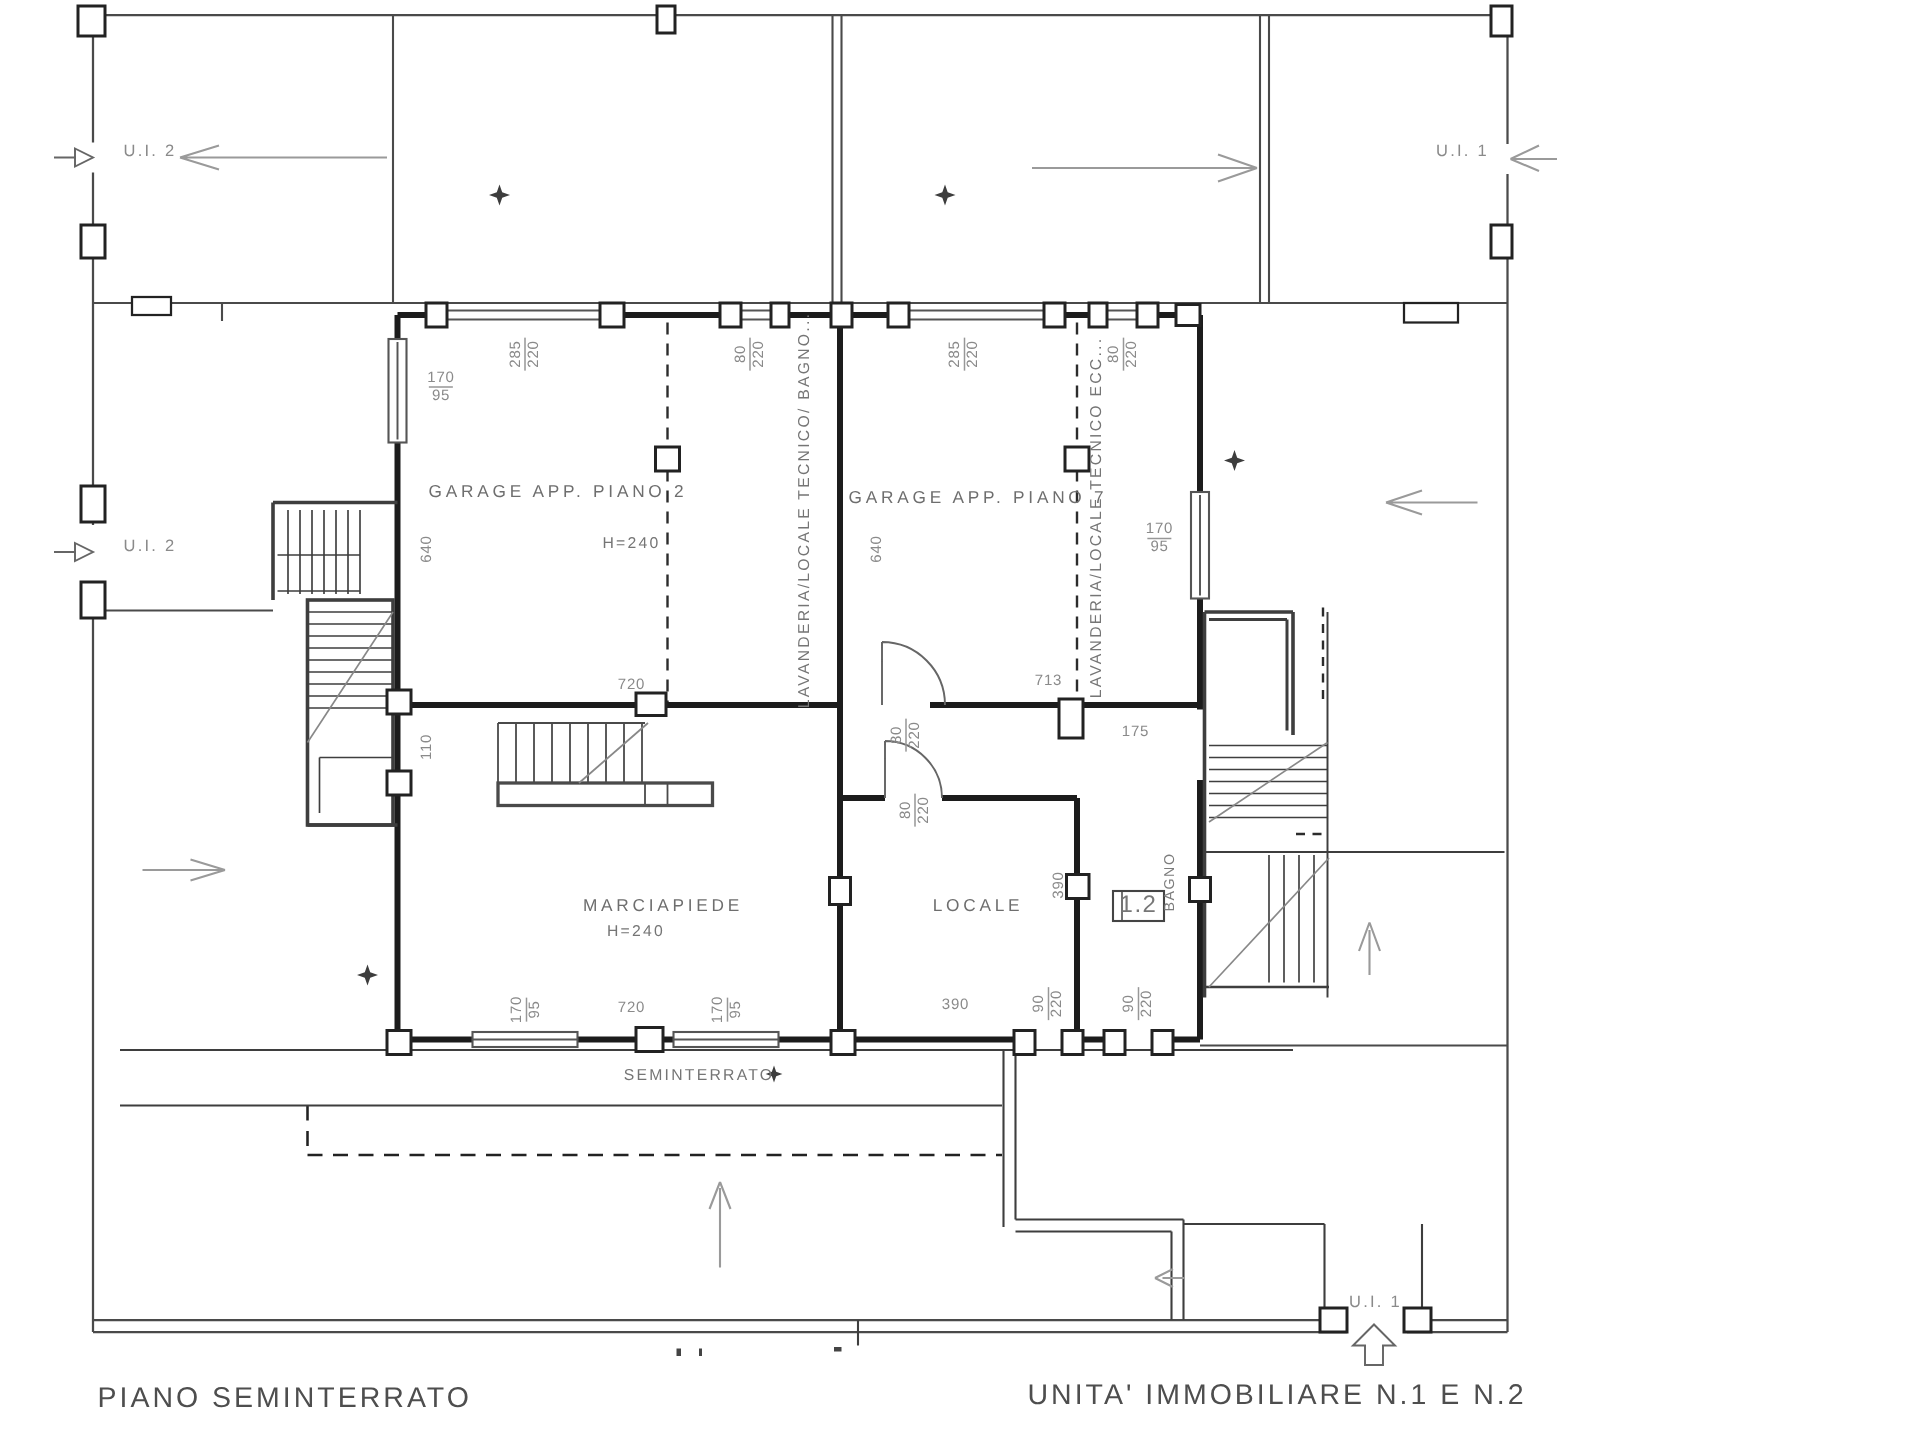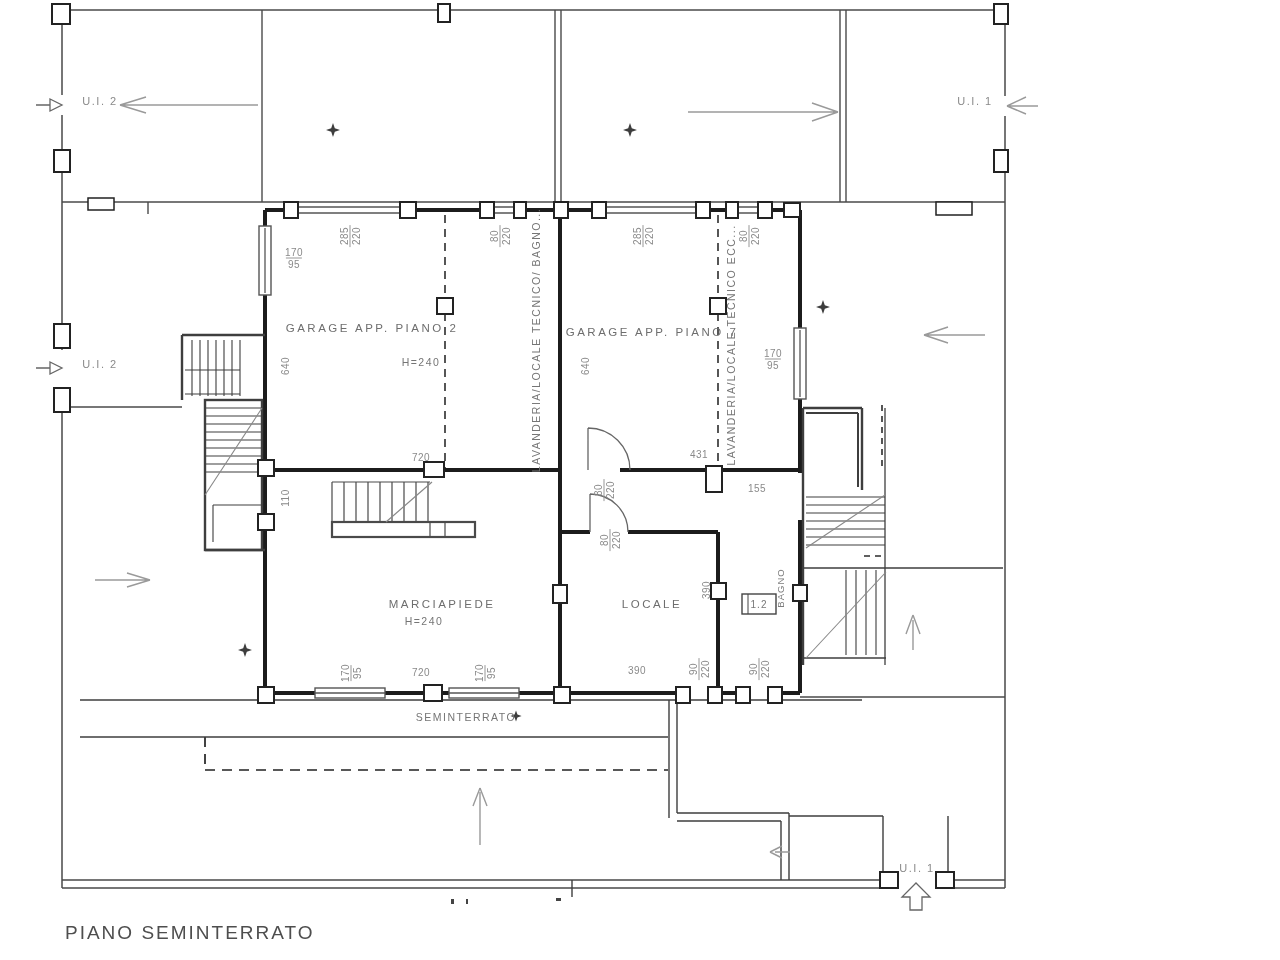--- a/index.html
+++ b/index.html
@@ -9,21 +9,21 @@
   .lbl { position:absolute; white-space:nowrap; transform:translate(-50%,-50%); color:#777; }
   .lbl.rot { transform:translate(-50%,-50%) rotate(-90deg); }
   .room  { font-size:11.5px; letter-spacing:2.5px; color:#6e6e6e; }
   .roomsm{ font-size:10.5px; letter-spacing:1.5px; color:#757575; }
   .tiny  { font-size:9.5px; letter-spacing:1px; color:#7c7c7c; }
   .dim   { font-size:10px; letter-spacing:0.5px; color:#8a8a8a; line-height:1.1; }
   .frac  { display:flex; flex-direction:column; align-items:center; }
   .frac .den { border-top:1px solid #979797; padding:0 2px; }
   .unit  { font-size:11px; letter-spacing:1.5px; color:#8a8a8a; }
   .title { position:absolute; font-size:19px; letter-spacing:2px; color:#4e4e4e; }
-  .fixture { font-size:10px; color:#777; letter-spacing:1px; }
+  .fixture { font-size:16px; color:#777; letter-spacing:1px; }
 </style>
 </head>
 <body>
 
 <div class="canvas">
 
 <svg class="plan" width="1280" height="960" viewBox="0 0 1280 960">
   <defs>
     <path id="star" d="M0,-7 L1.8,-1.8 L7,0 L1.8,1.8 L0,7 L-1.8,1.8 L-7,0 L-1.8,-1.8 Z"></path>
   </defs>
@@ -245,22 +245,22 @@
   <span class="den">95</span>
 </div>
 <div class="lbl dim rot" style="left:285px;top:366px">640</div>
 <div class="lbl dim rot" style="left:585px;top:366px">640</div>
 <div class="lbl dim frac" style="left:773px;top:359px">
   <span>170</span>
   <span class="den">95</span>
 </div>
 
 <div class="lbl dim" style="left:421px;top:457px">720</div>
-<div class="lbl dim" style="left:699px;top:454px">431</div>
-<div class="lbl dim" style="left:757px;top:488px">155</div>
+<div class="lbl dim" style="left:699px;top:454px">713</div>
+<div class="lbl dim" style="left:757px;top:488px">175</div>
 <div class="lbl dim frac rot" style="left:604px;top:490px">
   <span>80</span>
   <span class="den">220</span>
 </div>
 <div class="lbl dim frac rot" style="left:610px;top:540px">
   <span>80</span>
   <span class="den">220</span>
 </div>
 <div class="lbl dim rot" style="left:285px;top:498px">110</div>
 <div class="lbl dim rot" style="left:706px;top:590px">390</div>
@@ -278,14 +278,15 @@
 <div class="lbl dim frac rot" style="left:699px;top:669px">
   <span>90</span>
   <span class="den">220</span>
 </div>
 <div class="lbl dim frac rot" style="left:759px;top:669px">
   <span>90</span>
   <span class="den">220</span>
 </div>
 
 <div class="title" style="left:65px;top:922px">PIANO SEMINTERRATO</div>
+<div class="title" style="left:685px;top:920px">UNITA'  IMMOBILIARE  N.1  E  N.2</div>
 
 </div>
 
 </body></html>

